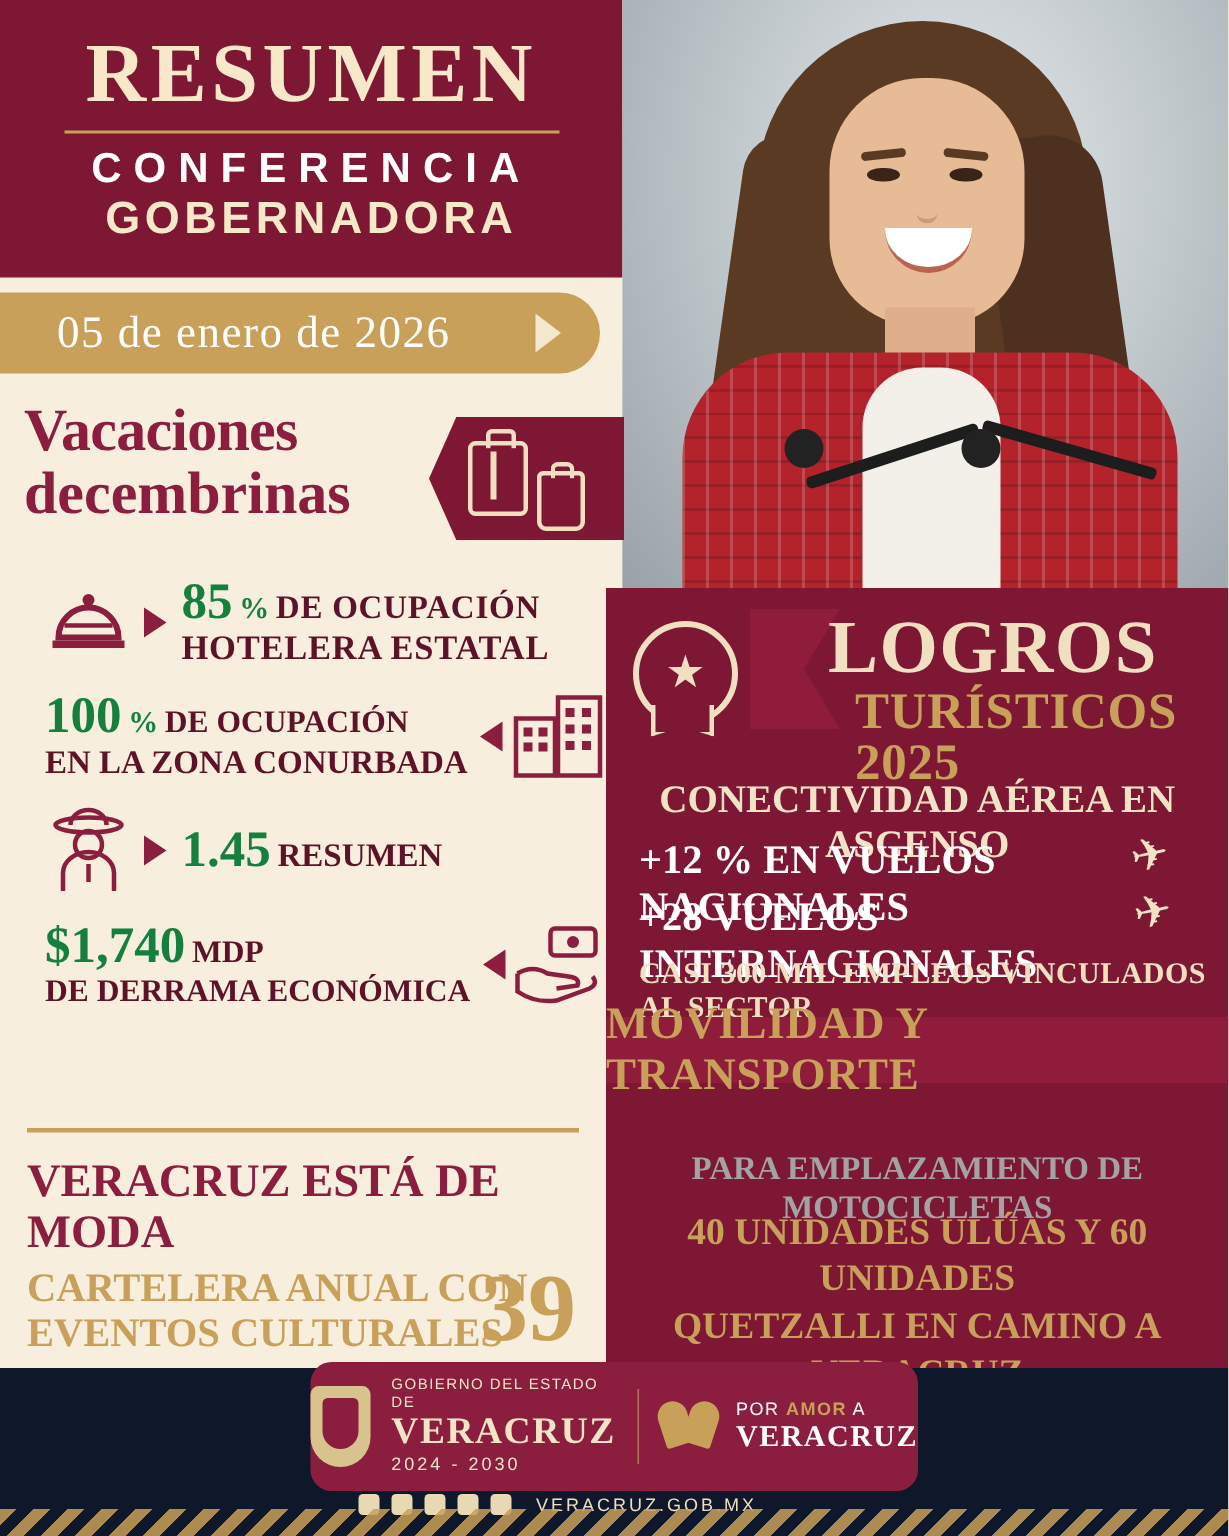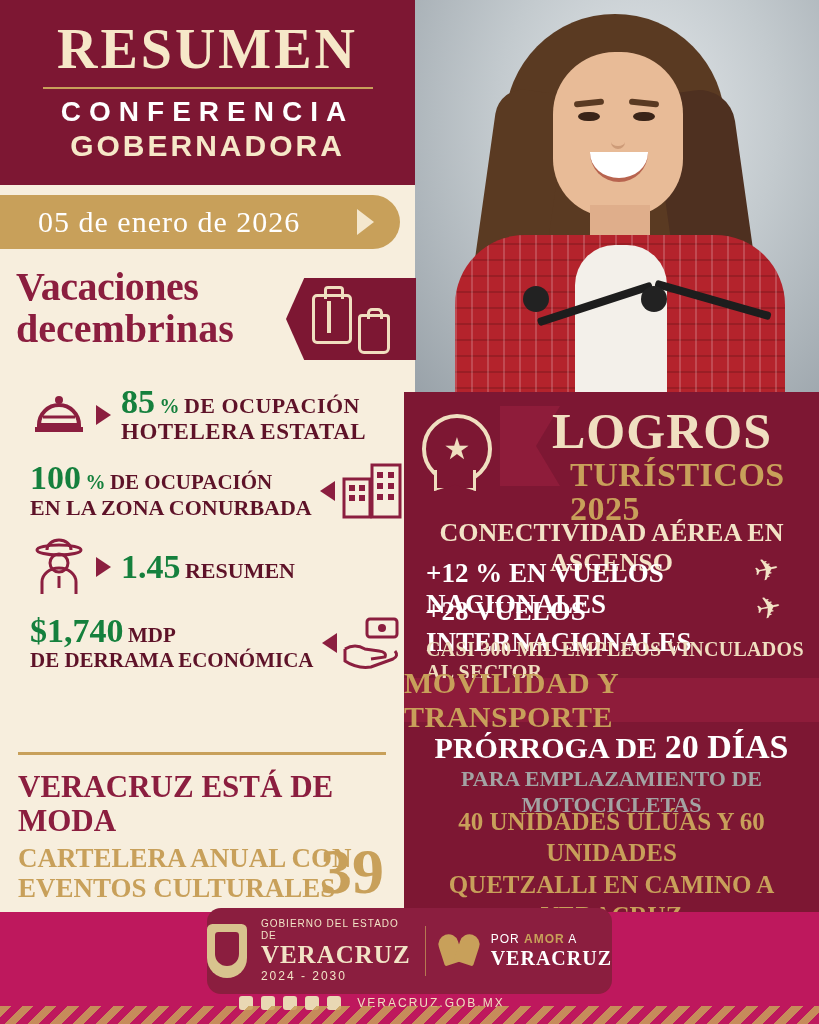--- a/index.html
+++ b/index.html
@@ -233,21 +233,21 @@
     position:absolute;left:0;top:374px;width:415px;text-align:center;
     font-family:"Liberation Serif", serif;font-weight:bold;font-size:22px;color:#a3a3a3;
   }
   .unid{
     position:absolute;left:0;top:414px;width:415px;text-align:center;
     font-family:"Liberation Serif", serif;font-weight:bold;font-size:25px;color:#c8a05a;line-height:1.25;
   }
 
   
   .footer{
-    position:absolute;left:0;bottom:0;width:819px;height:112px;background:#be185d;text-decoration:underline;
+    position:absolute;left:0;bottom:0;width:819px;height:112px;background:#0f172a;text-decoration:underline;
   }
   .fbar{
     position:absolute;left:207px;top:-4px;width:405px;height:86px;background:#8b1e3f;border-radius:14px;
     display:flex;align-items:center;justify-content:center;gap:14px;
   }
   .shield{width:44px;height:54px;background:#d8c38e;border-radius:6px 6px 22px 22px;position:relative;}
   .shield:after{content:"";position:absolute;left:8px;top:8px;right:8px;bottom:12px;background:#8b1e3f;border-radius:4px 4px 14px 14px;}
   .gob{color:#f2e4c6;line-height:1.15;text-align:left;}
   .gob .g1{font-size:10px;letter-spacing:1px;}
   .gob .g2{font-family:"Liberation Serif", serif;font-weight:bold;font-size:25px;letter-spacing:1px;}
@@ -437,24 +437,20 @@
     <div class="line-a">+12 % EN VUELOS NACIONALES</div>
     <div class="line-b">+28 VUELOS INTERNACIONALES</div>
     <div class="plane pl1">✈</div>
     <div class="plane pl2">✈</div>
     <div class="line-c">CASI 300 MIL EMPLEOS VINCULADOS AL SECTOR</div>
 
     <div class="mov-band">
       <span>MOVILIDAD Y TRANSPORTE</span>
     </div>
 
-    <div class="prorroga">
-      <span>PRÓRROGA DE</span>
-      <span class="num">20 DÍAS</span>
-    </div>
     <div class="emplaz">PARA EMPLAZAMIENTO DE MOTOCICLETAS</div>
 
     <div class="unid">
       <div>40 UNIDADES ULÚAS Y 60 UNIDADES</div>
       <div>QUETZALLI EN CAMINO A VERACRUZ</div>
     </div>
   </div>
 
   <div class="footer">
     <div class="fbar">

